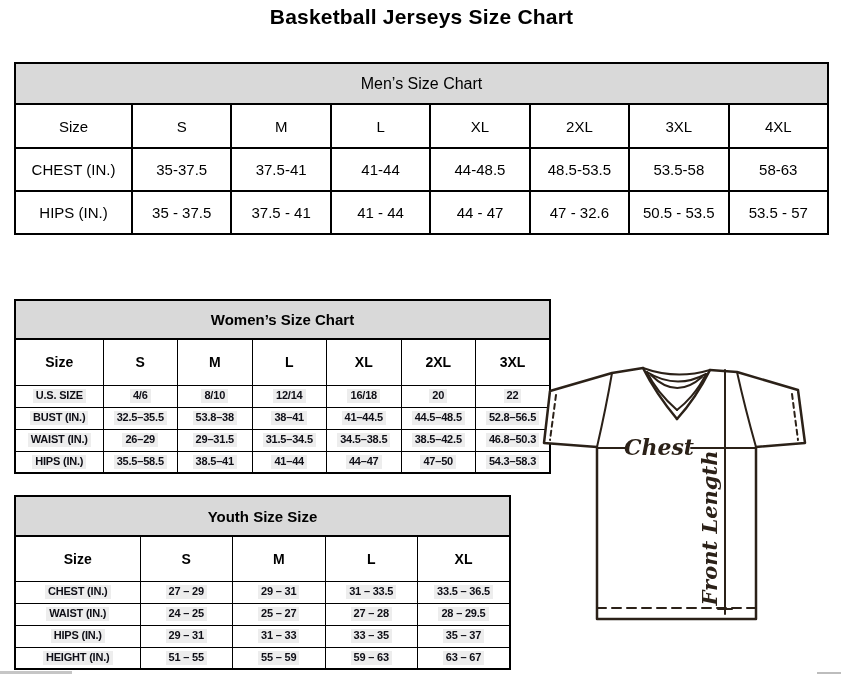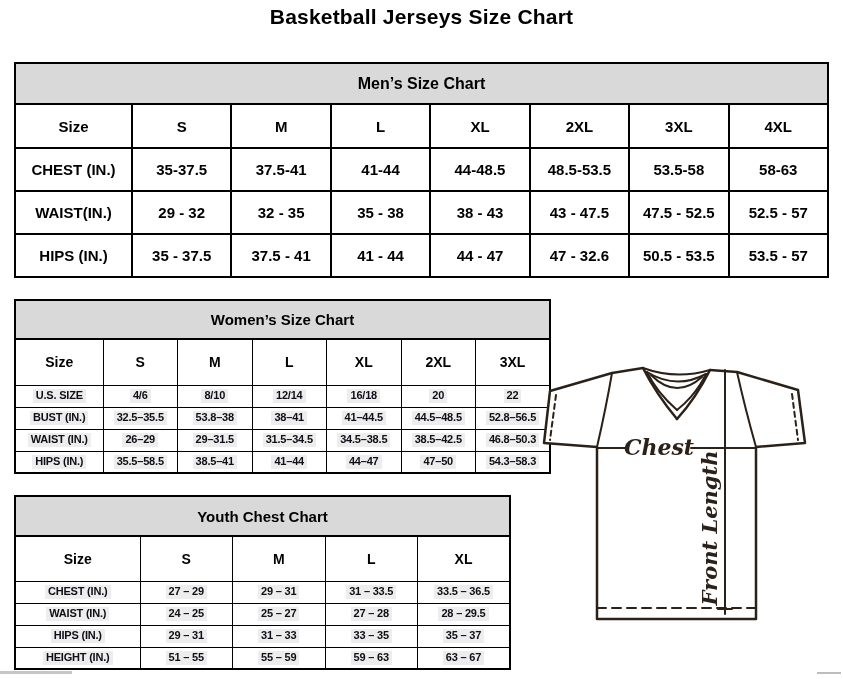--- a/index.html
+++ b/index.html
@@ -8,21 +8,21 @@
   .page { position:relative; width:843px; height:679px; background:#fff; }
 
   .main-title { position:absolute; left:0; right:0; top:5px; text-align:center;
                 font-size:21px; font-weight:bold; color:#000; letter-spacing:0.2px; }
 
   table { border-collapse:collapse; table-layout:fixed; position:absolute; background:#fff; }
   td { text-align:center; vertical-align:middle; color:#000; overflow:hidden; }
 
   
   .men { left:14px; top:62px; width:815px; border:2px solid #000; }
-  .men td { border:2px solid #000; font-weight:bold; font-size:15px; }
+  .men td { border:2px solid #000; font-weight:normal; font-size:15px; }
   .men .chart-head td { background:#d9d9d9; font-size:16px; }
   .men tr.hdr   { height:41px; }
   .men tr.sizes { height:44px; }
   .men tr.data  { height:43px; }
 
   
   .small-chart { border:2px solid #000; }
   .small-chart td { border:1px solid #000; font-weight:bold; }
   .small-chart .chart-head td { background:#d9d9d9; font-size:15px; border:2px solid #000; }
   .women { left:14px; top:299px; width:537px; }
@@ -84,30 +84,20 @@
       <td>CHEST (IN.)</td>
       <td>35-37.5</td>
       <td>37.5-41</td>
       <td>41-44</td>
       <td>44-48.5</td>
       <td>48.5-53.5</td>
       <td>53.5-58</td>
       <td>58-63</td>
     </tr>
     <tr class="data">
-      <td>WAIST(IN.)</td>
-      <td>29 - 32</td>
-      <td>32 - 35</td>
-      <td>35 - 38</td>
-      <td>38 - 43</td>
-      <td>43 - 47.5</td>
-      <td>47.5 - 52.5</td>
-      <td>52.5 - 57</td>
-    </tr>
-    <tr class="data">
       <td>HIPS (IN.)</td>
       <td>35 - 37.5</td>
       <td>37.5 - 41</td>
       <td>41 - 44</td>
       <td>44 - 47</td>
       <td>47 - 32.6</td>
       <td>50.5 - 53.5</td>
       <td>53.5 - 57</td>
     </tr>
   </tbody>
@@ -178,21 +168,21 @@
   <table class="youth small-chart">
     <colgroup>
       <col style="width:125px">
         <col>
         <col>
         <col>
         <col>
     </colgroup>
     <tbody>
         <tr class="hdr chart-head">
-      <td colspan="5">Youth Chest Chart</td>
+      <td colspan="5">Youth Size Size</td>
     </tr>
     <tr class="sizes">
       <td>Size</td>
       <td>S</td>
       <td>M</td>
       <td>L</td>
       <td>XL</td>
     </tr>
     <tr class="data">
       <td><span class="hl">CHEST (IN.)</span></td>

